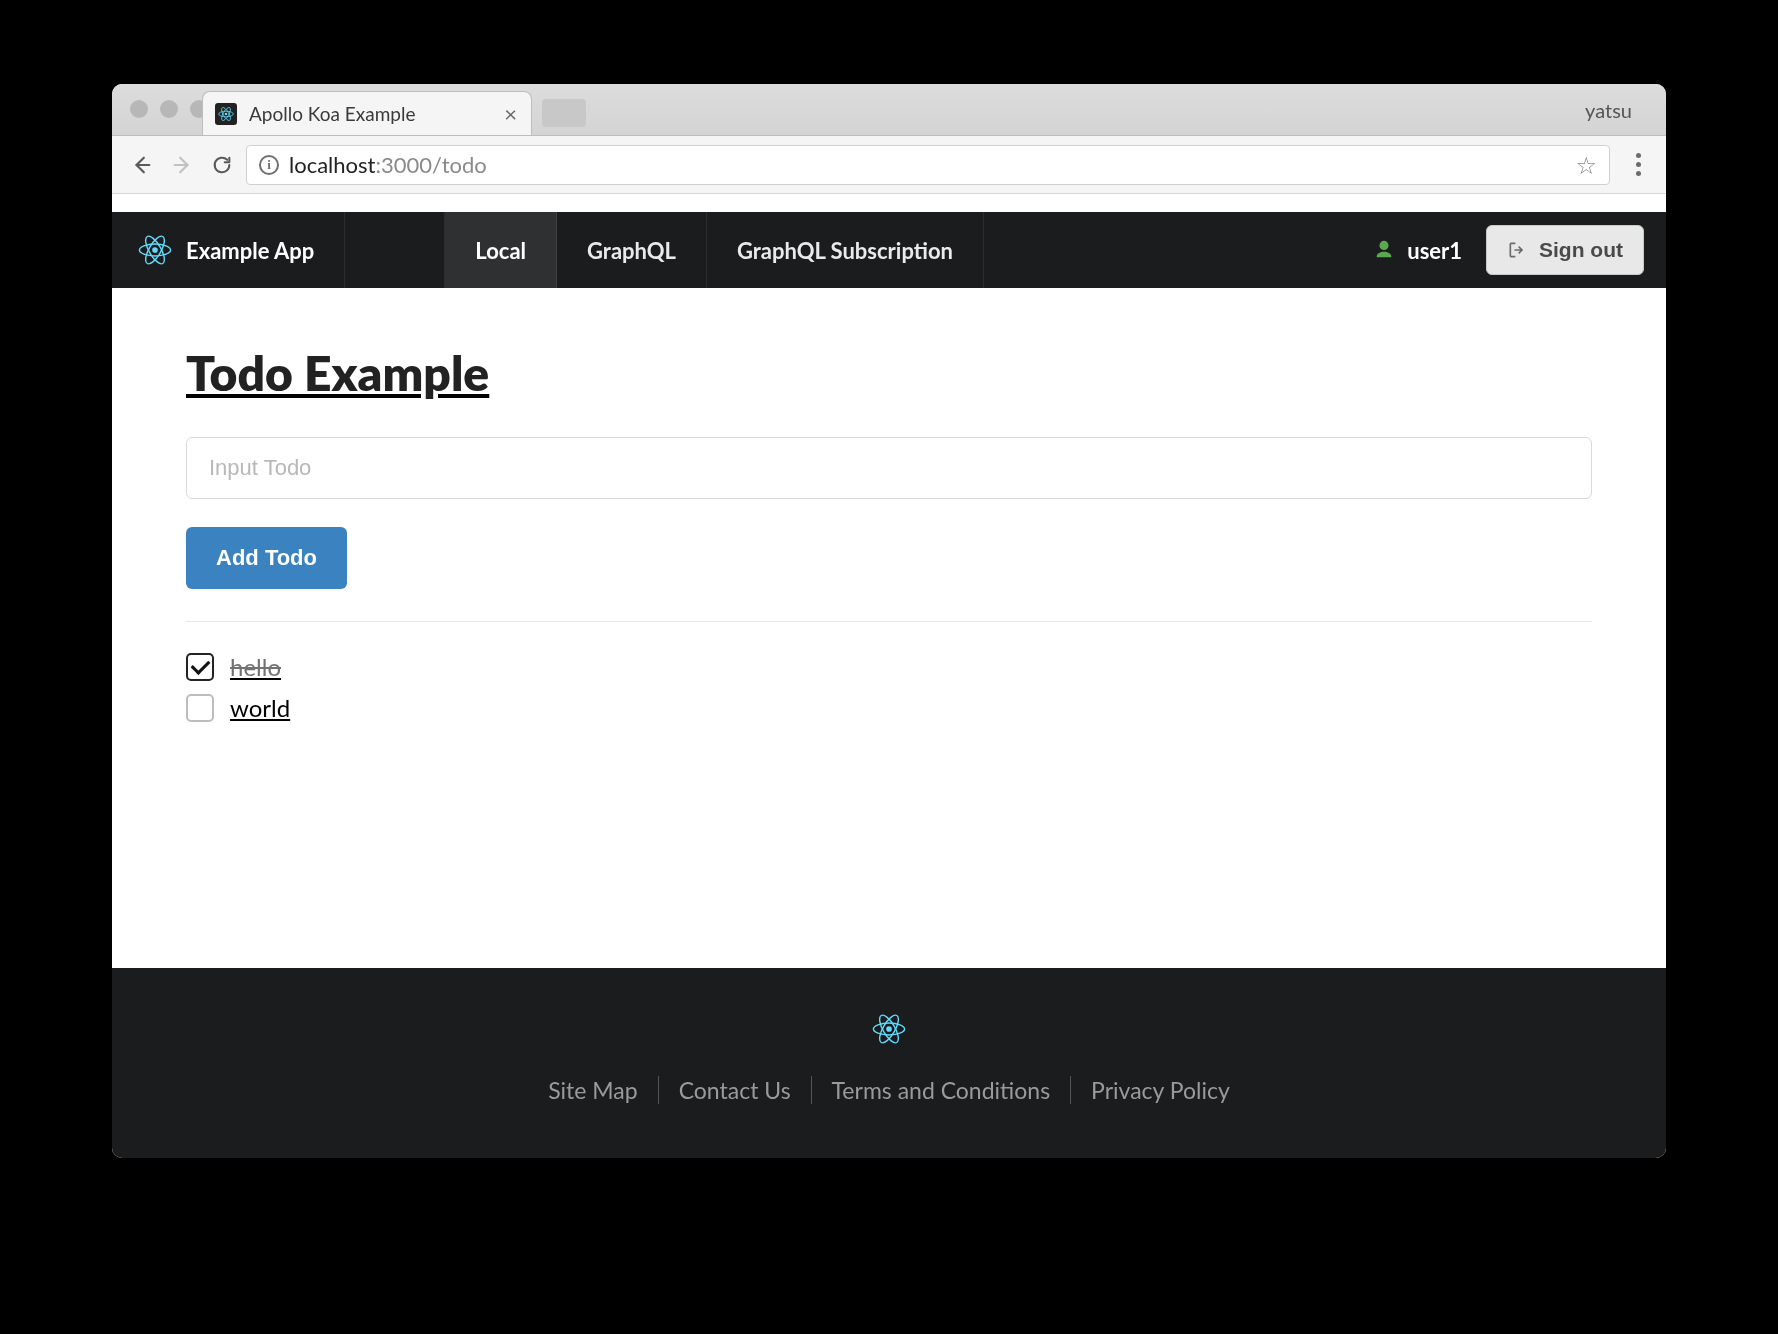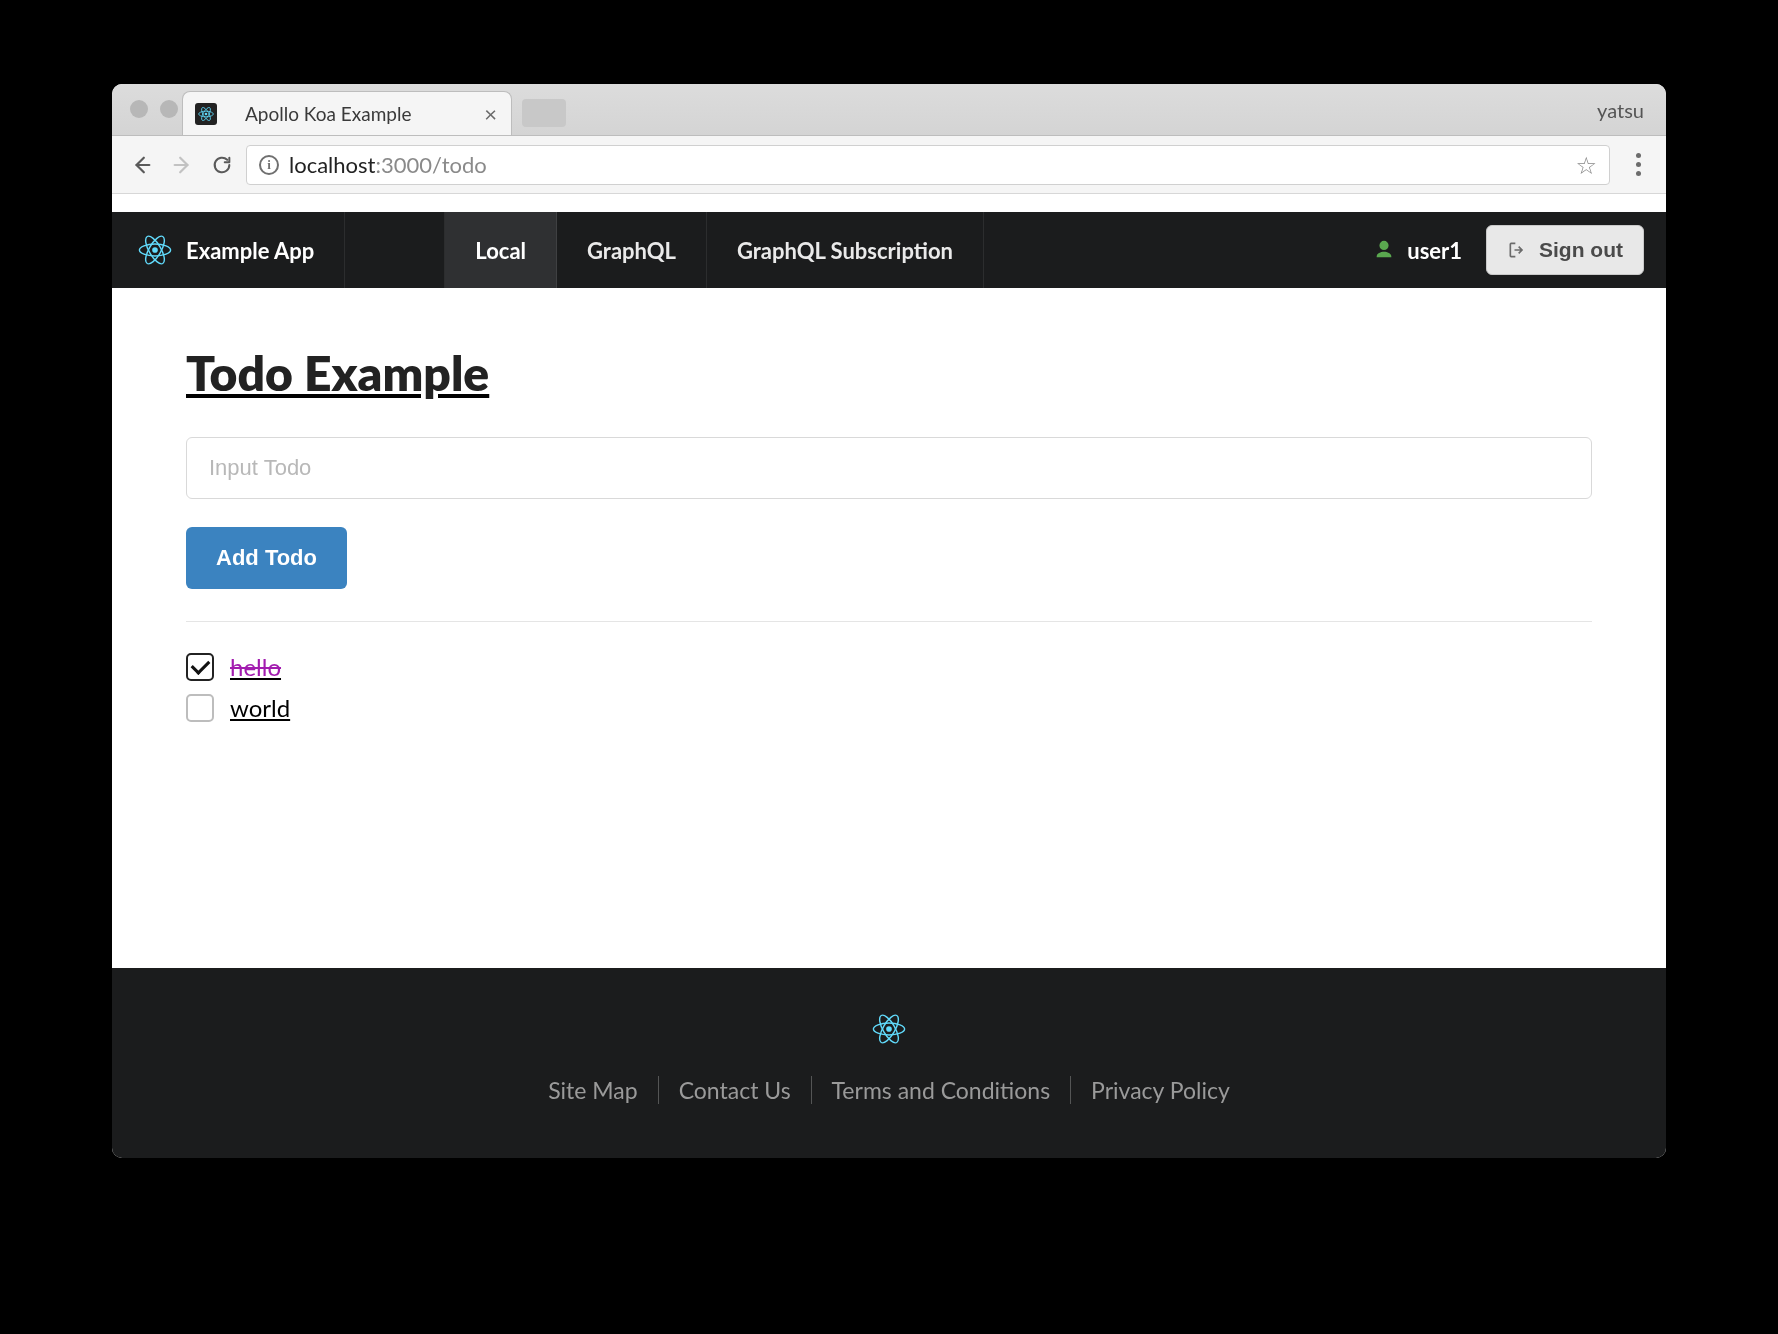--- a/index.html
+++ b/index.html
@@ -37,30 +37,30 @@
     left: 18px;
     top: 16px;
     display: flex;
     gap: 12px;
   }
   .traffic-lights span {
     width: 18px; height: 18px; border-radius: 50%;
     background: #b7b7b7;
   }
   .tab {
-    margin-left: 70px;
+    margin-left: 90px;
     height: 44px;
     background: #f5f5f5;
     border: 1px solid #bdbdbd;
     border-bottom: none;
     border-radius: 8px 8px 0 0;
     display: flex;
     align-items: center;
     padding: 0 14px 0 12px;
-    gap: 28px;
+    gap: 12px;
     min-width: 330px;
     position: relative;
   }
   .tab .favicon {
     width: 22px; height: 22px;
     background: #222;
     border-radius: 3px;
     display:flex; align-items:center; justify-content:center;
   }
   .tab .favicon svg { width:16px; height:16px; }
@@ -77,21 +77,21 @@
   .tab-ghost {
     width: 44px;
     height: 28px;
     background: #c8c8c8;
     border-radius: 4px;
     margin-left: 10px;
     margin-bottom: 8px;
   }
   .profile-name {
     position: absolute;
-    right: 22px;
+    right: 34px;
     top: 14px;
     font-size: 20px;
     color: #555;
   }
   
   .chrome-toolbar {
     height: 58px;
     background: #f5f5f5;
     border-bottom: 1px solid #d7d7d7;
     display: flex;
@@ -260,21 +260,21 @@
   }
   .cb.checked::after {
     content:"";
     width: 14px; height: 8px;
     border-left: 3px solid #111;
     border-bottom: 3px solid #111;
     transform: rotate(-45deg) translate(1px,-1px);
   }
   .todo-text.done {
     text-decoration: line-through;
-    color: #a21caf;
+    color: #737373;
   }
 
   
   .footer {
     background: #1b1c1d;
     padding: 44px 0 54px;
     display:flex;
     flex-direction: column;
     align-items: center;
     gap: 30px;

